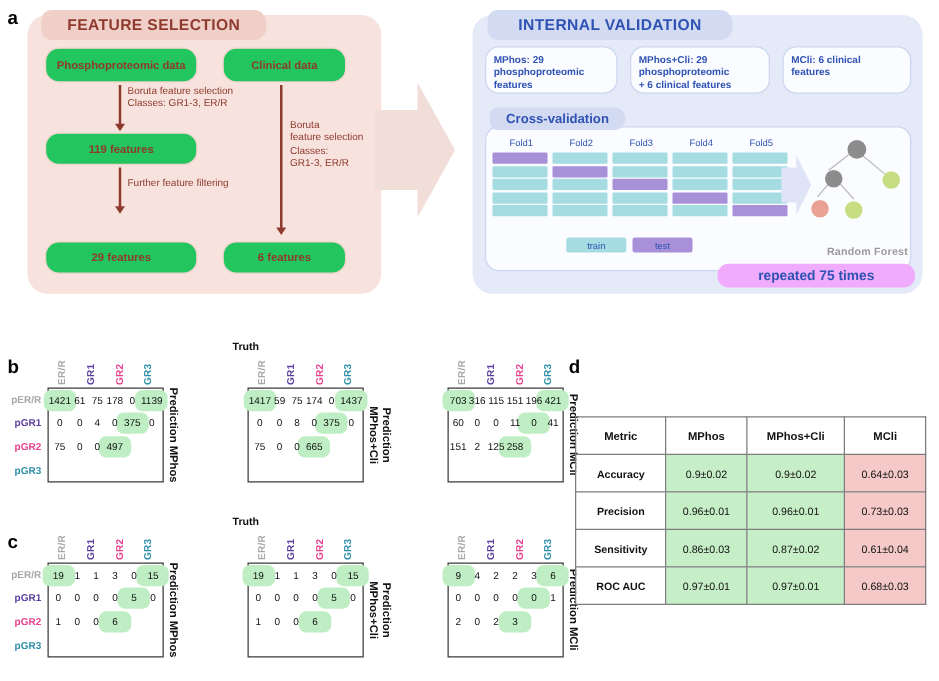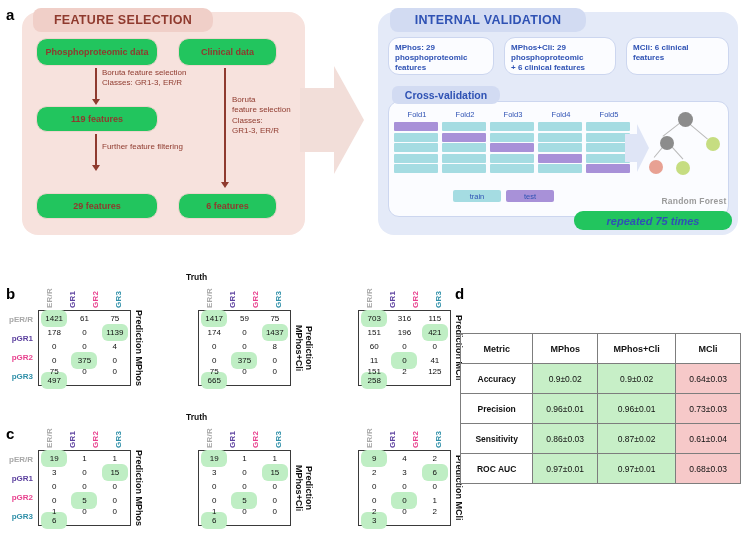--- a/index.html
+++ b/index.html
@@ -44,27 +44,27 @@
             border-radius:6px 8px 8px 6px;display:flex;align-items:center;
             justify-content:center;}
   #cv-title span{font-weight:bold;font-size:10.5px;color:#2f52b4;}
 
   .foldlabel{font-size:7.5px;color:#2f52b4;text-align:center;}
   .cell{background:#a5dce2;border-radius:1px;}
   .cell.test{background:#a891d8;}
   .legend-chip{border-radius:2px;display:flex;align-items:center;
                justify-content:center;font-size:7.5px;color:#2f52b4;}
   #rf-label{font-size:8.5px;color:#9b9b9b;font-weight:bold;letter-spacing:.2px;}
-  #rep-badge{left:574px;top:211px;width:158px;height:19px;background:#22c55e;
-             border-radius:9px;display:flex;align-items:center;justify-content:center;font-style:italic;}
+  #rep-badge{left:574px;top:211px;width:158px;height:19px;background:#f0abfc;
+             border-radius:9px;display:flex;align-items:center;justify-content:center;}
   #rep-badge span{font-weight:bold;font-size:11px;color:#2f52b4;}
   .node{border-radius:50%;position:absolute;}
   .edge{position:absolute;background:#b9b9b9;height:1.2px;transform-origin:0 0;}
   .cm-grid{position:absolute;border:1.4px solid #3a3a3a;box-sizing:border-box;
-           display:grid;grid-template-columns:repeat(3,1fr);grid-template-rows:repeat(4,1fr);}
+           display:grid;grid-template-columns:repeat(6,1fr);grid-template-rows:repeat(4,1fr);}
   .cm-cell{display:flex;align-items:center;justify-content:center;position:relative;
            font-size:8px;color:#111;}
   .cm-cell .blob{position:absolute;width:26px;height:17px;background:#bfeec4;
                  border-radius:6px;z-index:0;}
   .cm-cell .val{position:relative;z-index:1;}
   .cm-colhead{position:absolute;font-size:8px;font-weight:bold;
               writing-mode:vertical-rl;transform:rotate(180deg);
               text-align:left;letter-spacing:.2px;}
   .cm-rowhead{position:absolute;font-size:8px;font-weight:bold;text-align:right;}
   .cm-side{position:absolute;font-size:9px;font-weight:bold;color:#111;

